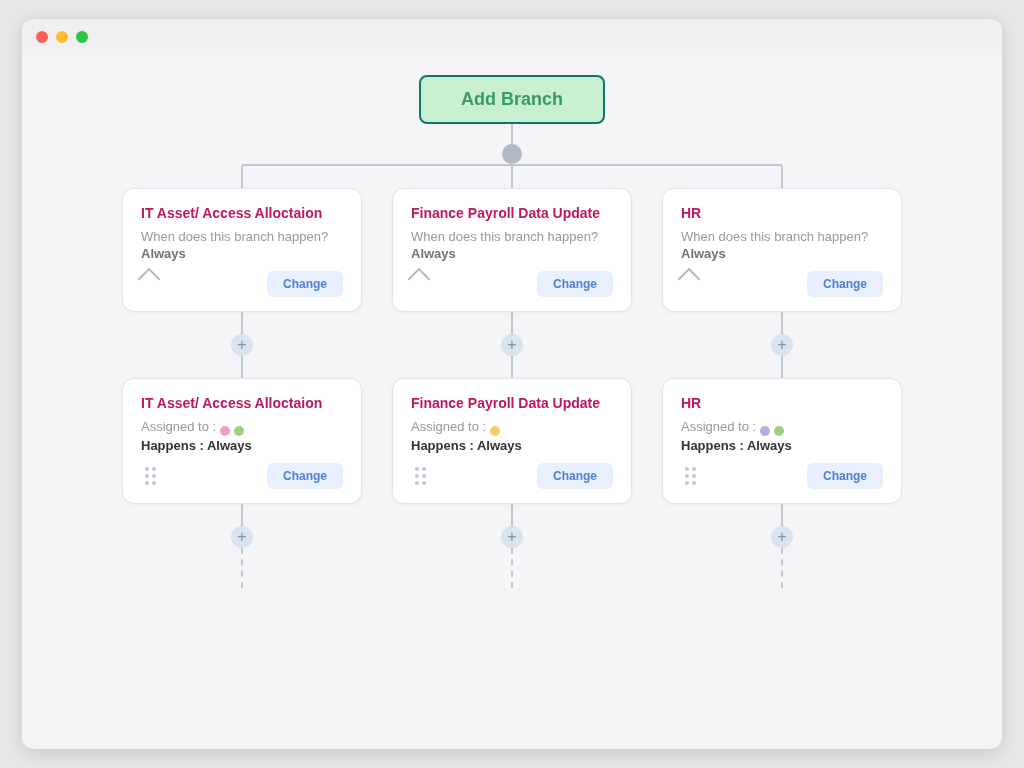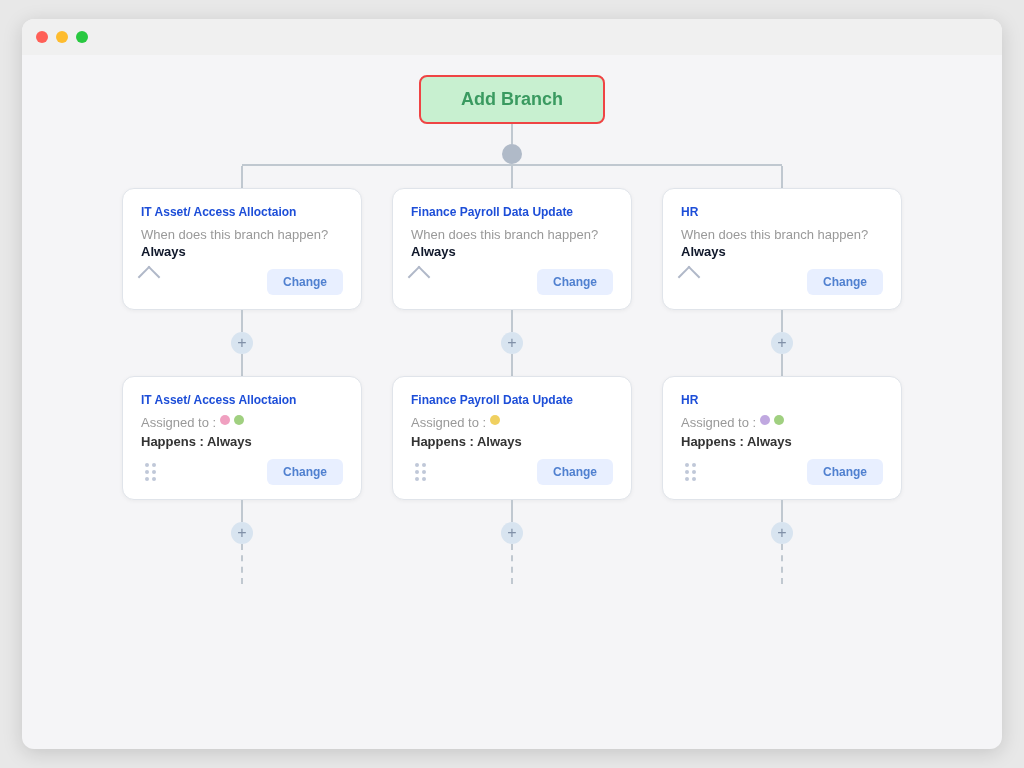--- a/index.html
+++ b/index.html
@@ -40,21 +40,21 @@
       flex: 1;
       display: flex;
       flex-direction: column;
       align-items: center;
       padding: 20px;
       overflow: auto;
       position: relative;
     }
     .add-branch-btn {
       background: #c8f0d0;
-      border: 2px solid #ef4444;
+      border: 2px solid #0f766e;
       border-radius: 8px;
       padding: 12px 40px;
       font-size: 18px;
       font-weight: 600;
       color: #3a9a60;
       cursor: pointer;
       outline: none;
       white-space: nowrap;
     }
     .tree-container {
@@ -102,34 +102,34 @@
     }
     .card {
       background: #fff;
       border-radius: 12px;
       border: 1.5px solid #e0e4ea;
       padding: 16px 18px 14px 18px;
       width: 100%;
       box-shadow: 0 1px 4px rgba(0,0,0,0.05);
     }
     .card-title {
-      font-size: 12px;
+      font-size: 14px;
       font-weight: 700;
-      color: #1d4ed8;
+      color: #be185d;
       margin-bottom: 8px;
     }
     .card-label {
       font-size: 13px;
       color: #999;
       margin-bottom: 2px;
     }
     .card-value {
       font-size: 13px;
       font-weight: 600;
-      color: #0f172a;
+      color: #737373;
       margin-bottom: 10px;
     }
     .card-footer {
       display: flex;
       align-items: flex-start;
       justify-content: space-between;
       margin-top: 6px;
     }
     .change-btn {
       background: #e8efff;
@@ -163,21 +163,21 @@
     .dot-small {
       width: 4px;
       height: 4px;
       border-radius: 50%;
       background: #c0c8d8;
     }
     
     .assigned-dots {
       display: flex;
       gap: 4px;
-      align-items: flex-start;
+      align-items: flex-end;
       margin-bottom: 2px;
     }
     .a-dot {
       width: 10px;
       height: 10px;
       border-radius: 50%;
     }
     .plus-circle {
       width: 22px;
       height: 22px;

